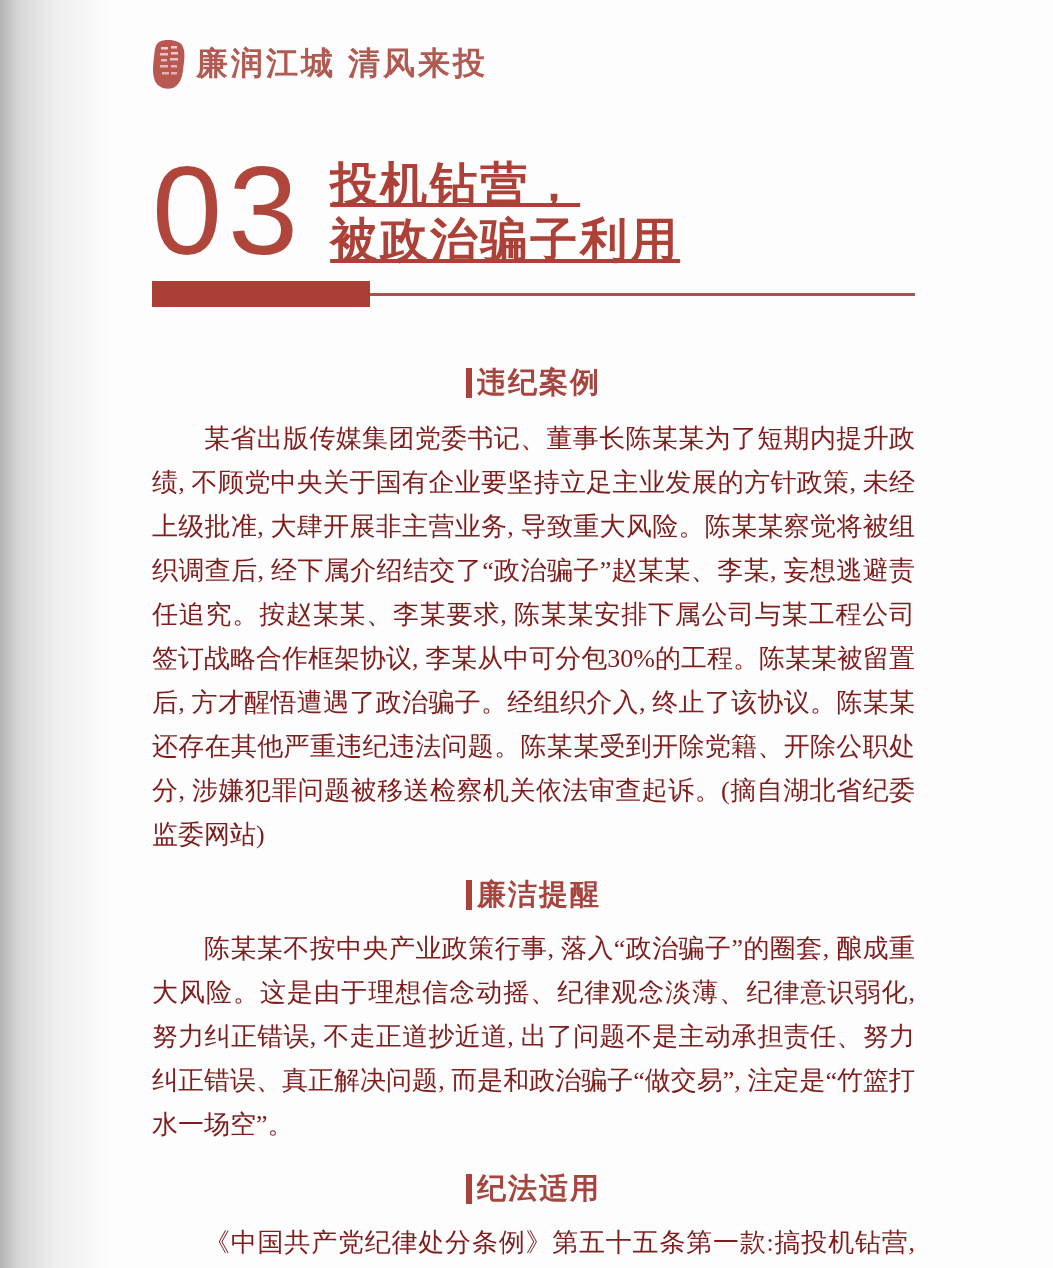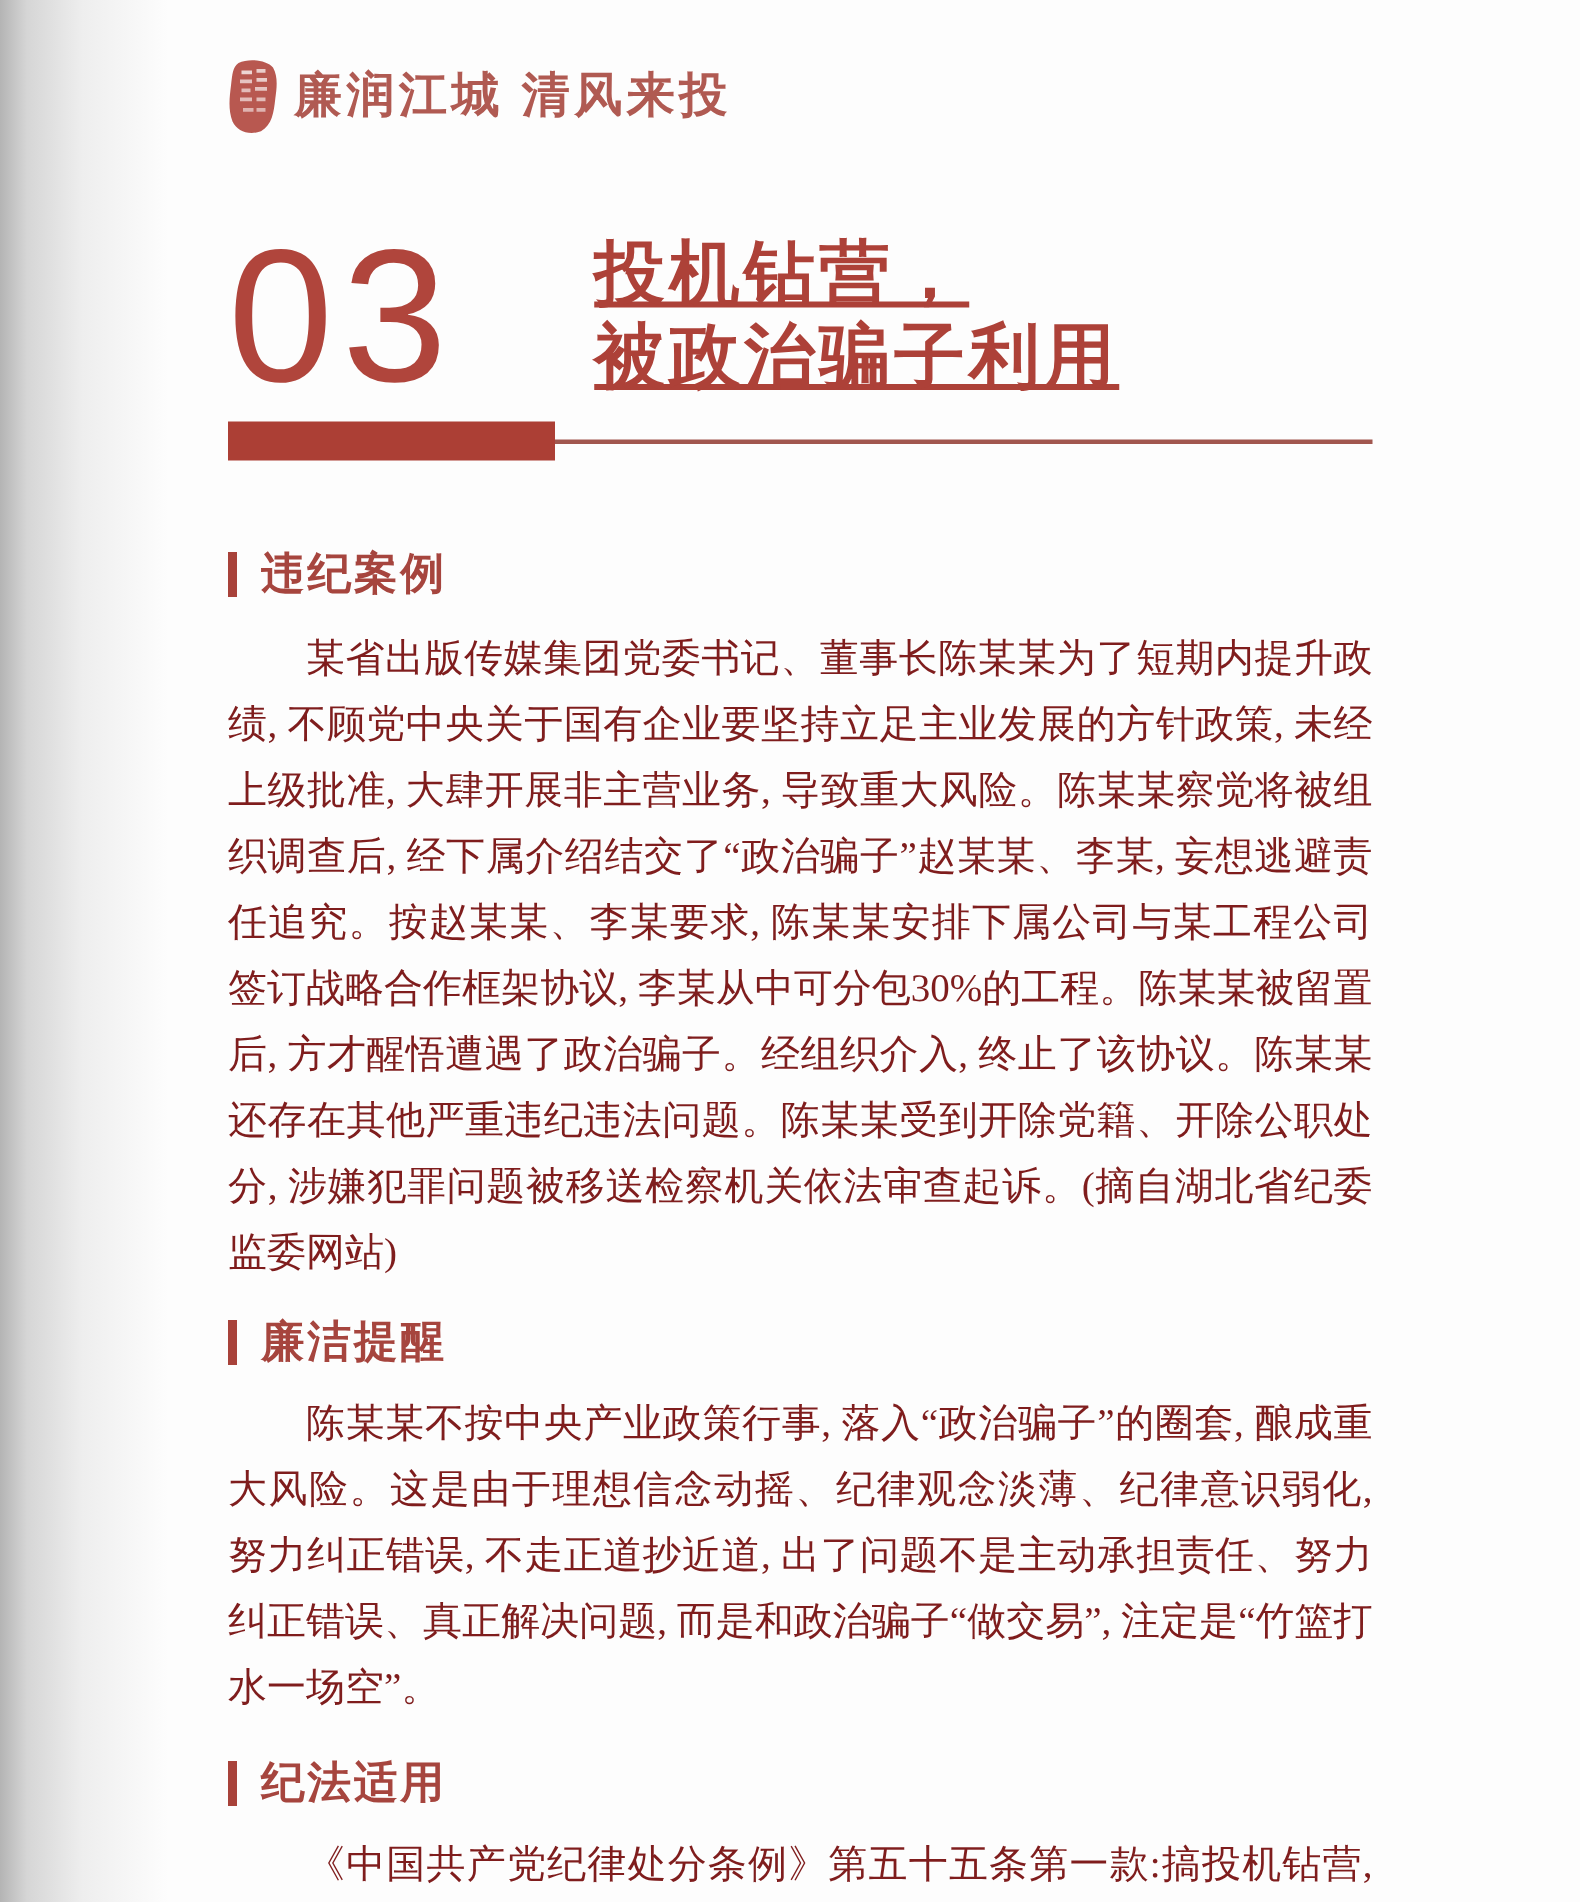--- a/index.html
+++ b/index.html
@@ -24,38 +24,38 @@
 
   
   .brand-row { display: flex; align-items: center; gap: 10px; height: 52px; }
   .seal { width: 34px; height: 50px; display: inline-block; flex: 0 0 auto; }
   .brand-text {
     color: #b05a52; font-weight: bold; font-size: 32px; letter-spacing: 3px;
     white-space: pre;
   }
 
   
-  .chapter { display: flex; align-items: flex-start; gap: 92px; margin-top: 64px; }
+  .chapter { display: flex; align-items: flex-end; gap: 26px; margin-top: 64px; }
   .chapter-num {
     font-family: "Liberation Sans", "DejaVu Sans", sans-serif;
     font-weight: 400; font-size: 126px; line-height: 0.9;
     color: #b0453c; letter-spacing: 6px;
   }
   .chapter-title {
     color: #ad4138; font-weight: bold; font-size: 47px;
     line-height: 1.18; letter-spacing: 3px; text-decoration: underline;
   }
 
   
   .rule { display: flex; align-items: center; margin-top: 14px; }
   .rule-thick { width: 218px; height: 26px; background: #ac3f35; flex: 0 0 auto; }
   .rule-thin  { flex: 1 1 auto; height: 3px; background: #a1574f; }
 
   
-  .sec-heading { display: flex; align-items: center; gap: 16px; }
+  .sec-heading { display: flex; align-items: center; gap: 5px; justify-content: center; }
   .sec-heading .tick { width: 6px; height: 30px; background: #a8423a; flex: 0 0 auto; }
   .sec-heading .sec-title {
     color: #a6453e; font-weight: bold; font-size: 29px; letter-spacing: 2px;
   }
   .mt-sec1 { margin-top: 56px; }
   .mt-sec2 { margin-top: 18px; }
   .mt-sec3 { margin-top: 22px; }
 
   
   .body-text p {

